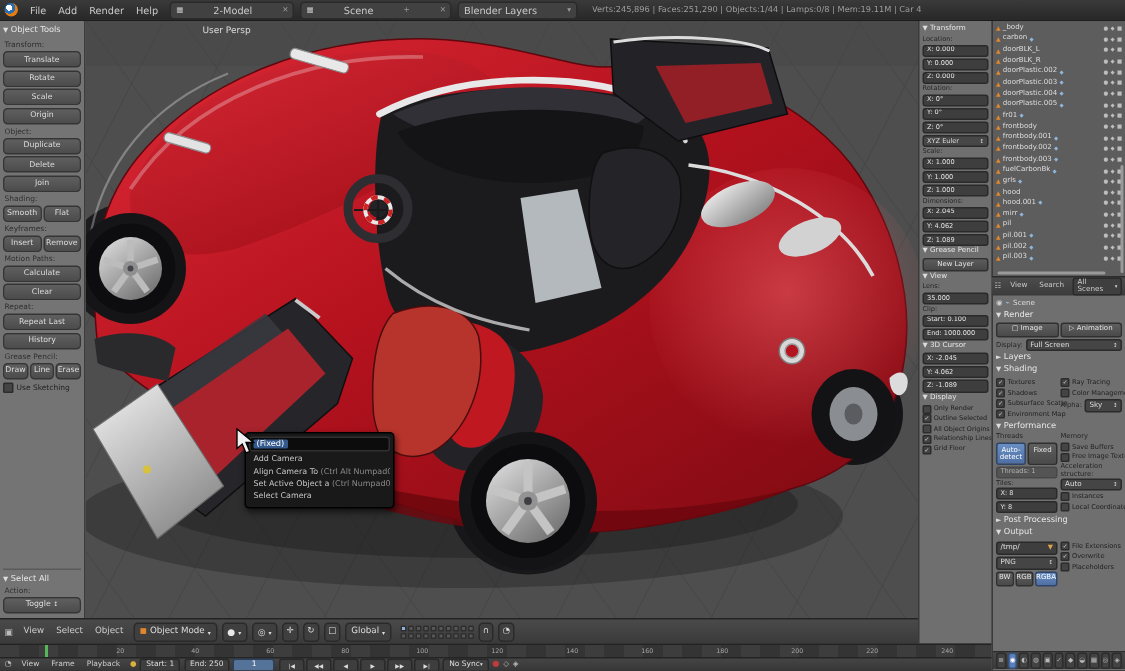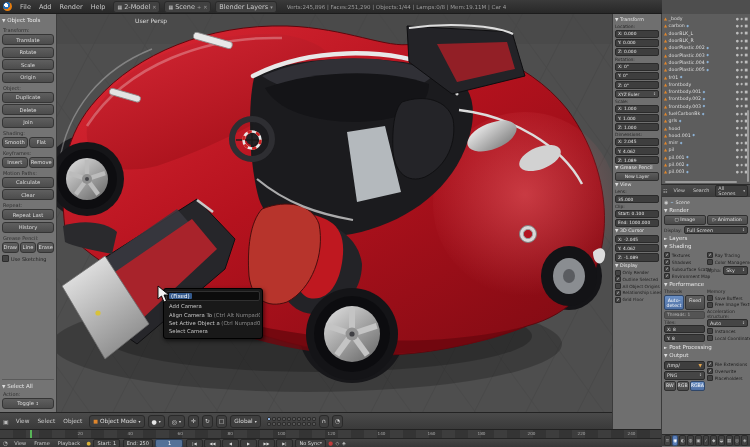--- a/index.html
+++ b/index.html
@@ -1,24 +1,24 @@
 <!DOCTYPE html>
 <html><head>
 <meta charset="utf-8">
 <style>
   html,body{margin:0;padding:0;background:#222;}
   #app{position:relative;width:750px;height:447px;overflow:hidden;
        font-family:"DejaVu Sans",sans-serif;color:#ccc;background:#4e4e4e;
        -webkit-font-smoothing:antialiased;}
   
-  #topbar{position:absolute;left:0;top:0;width:662px;height:14px;background:linear-gradient(#3a3a3a,#282828);
+  #topbar{position:absolute;left:0;top:0;width:750px;height:14px;background:linear-gradient(#3a3a3a,#282828);
           display:flex;align-items:center;gap:4px;font-size:6.5px;color:#c9c9c9;padding:0 3px;box-sizing:border-box;border-bottom:1px solid #1c1c1c;z-index:30;}
   .blogo{width:9px;height:9px;border-radius:50%;background:radial-gradient(circle at 35% 35%,#fff 0 2px,#2a6fb5 2px 4px,#e87d0d 4px);flex:0 0 auto;}
   .menu{padding:1px 4px;border-radius:2px;}
-  .hdrdrop{display:flex;align-items:center;gap:2px;background:#414141;border:1px solid #2a2a2a;border-radius:3px;padding:0 3px;height:10px;}
+  .hdrdrop{display:flex;align-items:center;gap:20px;background:#414141;border:1px solid #2a2a2a;border-radius:3px;padding:0 3px;height:10px;}
   .hdrdrop .car{font-size:5px;color:#999;}
   .stats{color:#9d9d9d;font-size:5.5px;margin-left:6px;white-space:nowrap;overflow:hidden;}
   
   #toolshelf{position:absolute;left:0;top:14px;width:57px;height:398px;background:#747474;border-right:1px solid #3c3c3c;
              box-sizing:border-box;padding:2px 2px 2px 2px;font-size:5px;display:flex;flex-direction:column;z-index:20;}
   .panelhdr{color:#e6e6e6;font-size:5.5px;margin:1px 0 2px 0;white-space:nowrap;}
   .panelhdr .tri{color:#ddd;font-size:4.5px;}
   .seclabel{color:#2f2f2f;font-size:5px;margin:2px 0 1px 1px;white-space:nowrap;}
   .tbtn{background:linear-gradient(#5f5f5f,#4c4c4c);border:1px solid #353535;border-radius:3px;color:#ddd;
         font-size:5.2px;text-align:center;padding:1.5px 0;margin:0 0 1.5px 0;white-space:nowrap;overflow:hidden;}

